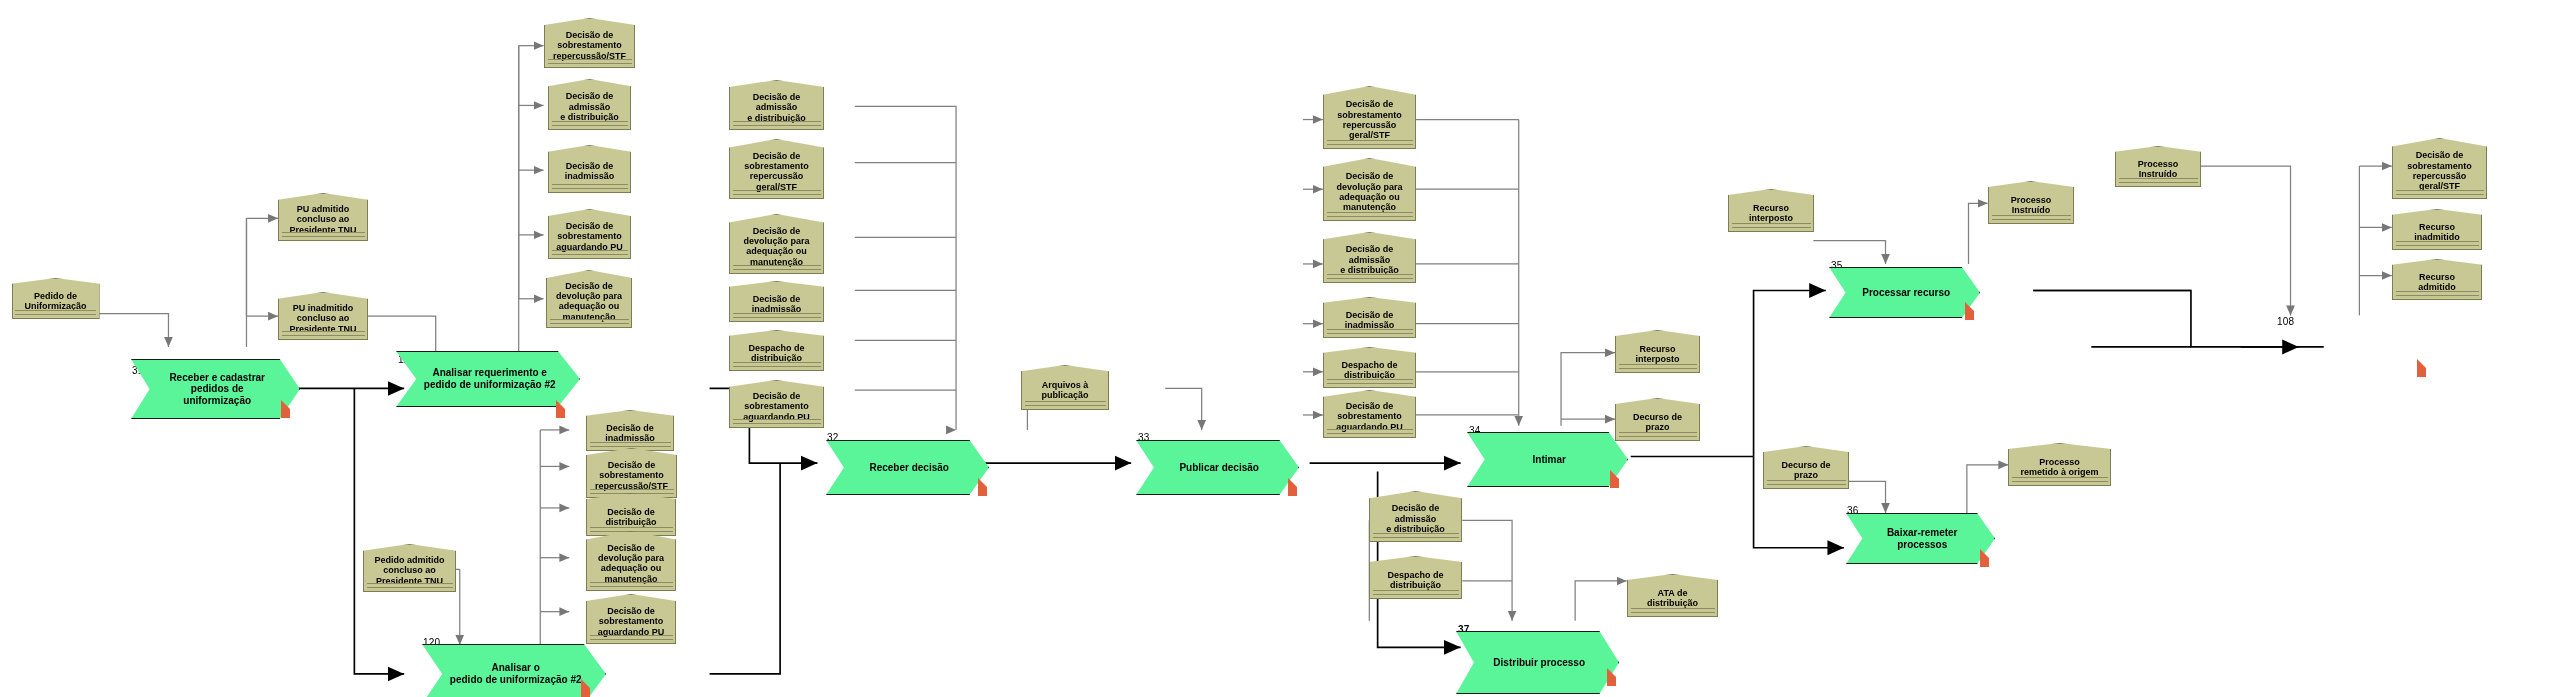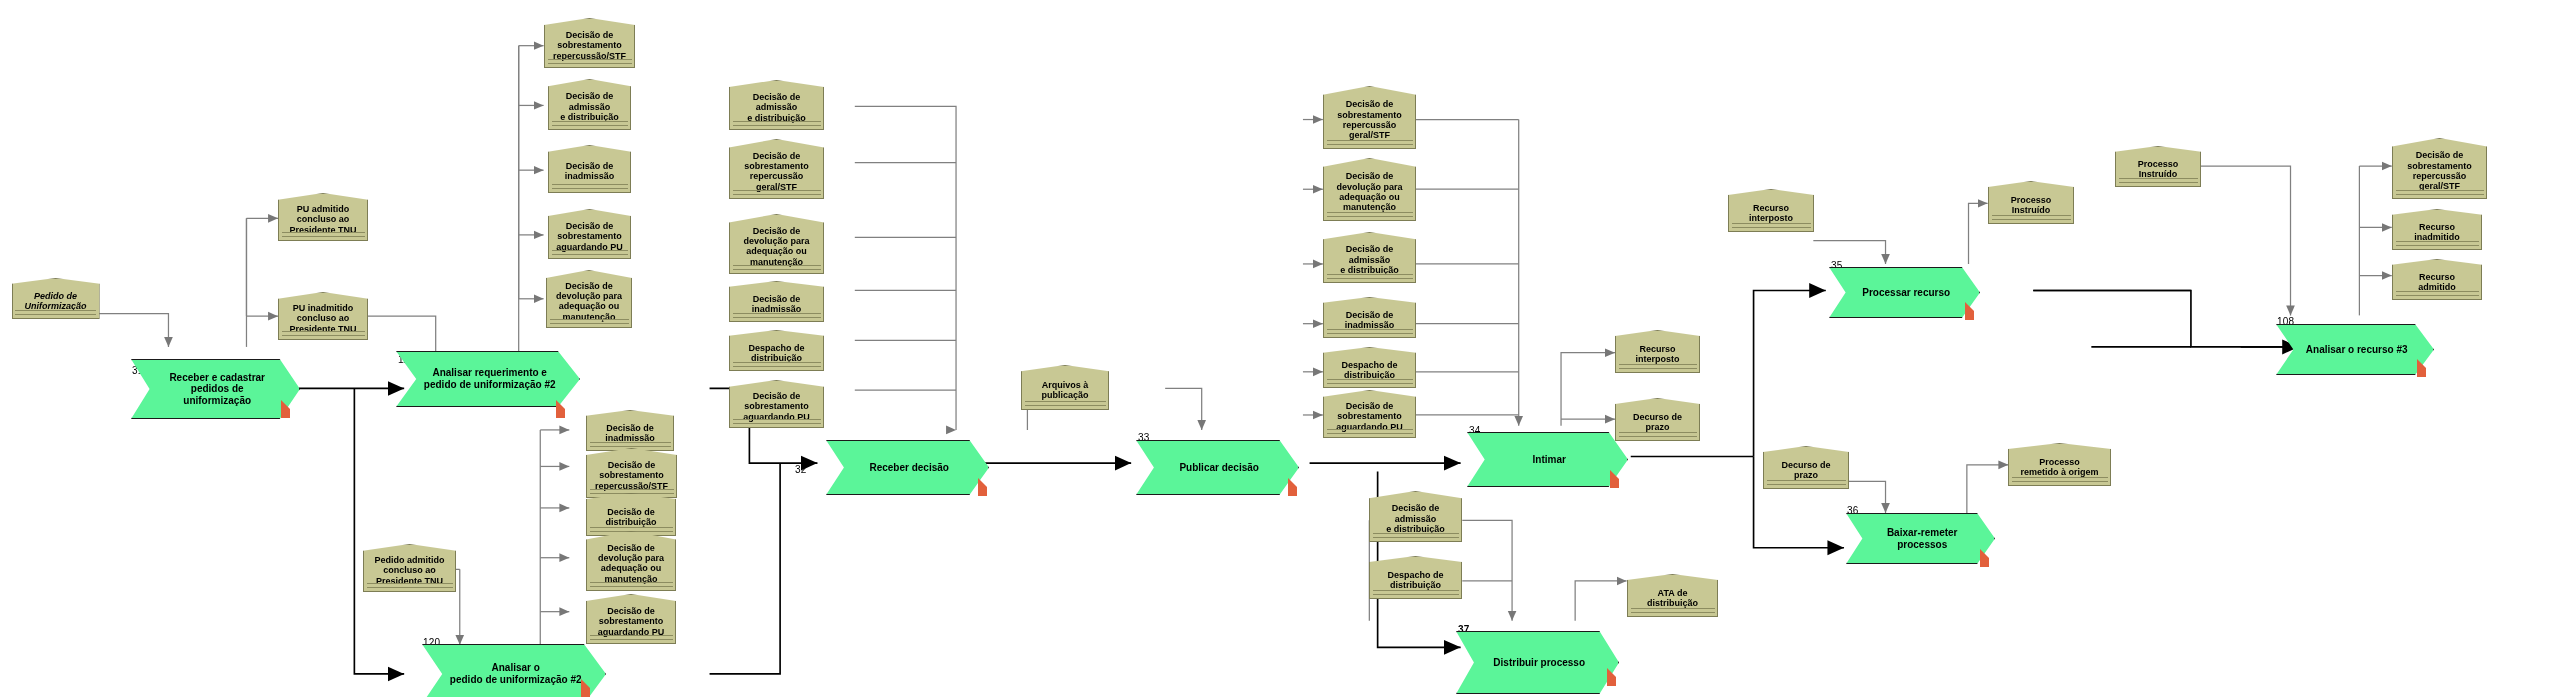--- a/index.html
+++ b/index.html
@@ -196,21 +196,21 @@
       <path d="M2640,418 L2640,418"></path>
       <path d="M2520,418 L2640,418"></path>
       <path d="M2520,418 L2520,418"></path>
       <path d="M2522,418 L2522,418"></path>
       <path d="M2520,418 L2520,418"></path>
       <path d="M2520,418 L2520,418"></path>
       <path d="M2700,418 L2770,418" marker-end="url(#ahD)"></path>
     </g>
   </svg>
 
-  <div class="doc" style="left:11.6px;  top:278px; width:88px; height:41px;font-style:italic;">
+  <div class="doc" style="left:11.6px;  top:278px; width:88px; height:41px;">
       <span class="txt">Pedido de<br>Uniformização</span>
     </div>
   <div class="doc" style="left:278px; top:193px; width:90px; height:48px;">
       <span class="txt">PU admitido<br>concluso ao<br>Presidente TNU</span>
     </div>
   <div class="doc" style="left:278px; top:292px; width:90px; height:48px;">
       <span class="txt">PU inadmitido<br>concluso ao<br>Presidente TNU</span>
     </div>
   <div class="doc" style="left:363px; top:544px; width:93px; height:48px;">
       <span class="txt">Pedido admitido<br>concluso ao<br>Presidente TNU</span>
@@ -345,21 +345,21 @@
       <span class="txt">Analisar requerimento e<br>pedido de uniformização #2</span>
     </div>
   <div class="proc-mark" style="left:556px; top:400px;"></div>
 
   <div class="proc-num" style="left:423px; top:637px;text-align:right;">120</div>
   <div class="proc" style="left:422px; top:644px; width:184px; height:60px;">
       <span class="txt">Analisar o<br>pedido de uniformização #2</span>
     </div>
   <div class="proc-mark" style="left:581px; top:679px;"></div>
 
-  <div class="proc-num" style="left:795px; top:432px;margin-top:32px;">32</div>
+  <div class="proc-num" style="left:827px; top:432px;">32</div>
   <div class="proc" style="left:826px; top:440px; width:163px; height:55px;">
       <span class="txt">Receber decisão</span>
     </div>
   <div class="proc-mark" style="left:978px; top:478px;"></div>
 
   <div class="proc-num" style="left:1138px; top:432px;">33</div>
   <div class="proc" style="left:1136px; top:440px; width:163px; height:55px;">
       <span class="txt">Publicar decisão</span>
     </div>
   <div class="proc-mark" style="left:1288px; top:478px;"></div>
@@ -382,19 +382,16 @@
     </div>
   <div class="proc-mark" style="left:1965px; top:302px;"></div>
 
   <div class="proc-num" style="left:1847px; top:505px;">36</div>
   <div class="proc" style="left:1846px; top:513px; width:149px; height:51px;">
       <span class="txt">Baixar-remeter<br>processos</span>
     </div>
   <div class="proc-mark" style="left:1980px; top:549px;"></div>
 
   <div class="proc-num" style="left:2277px; top:316px;">108</div>
-  <div class="proc" style="left:2276px; top:324px; width:158px; height:51px;">
-      <span class="txt">Analisar o recurso #3</span>
-    </div>
   <div class="proc-mark" style="left:2417px; top:359px;"></div>
 
 </div>
 
 
 </body></html>

